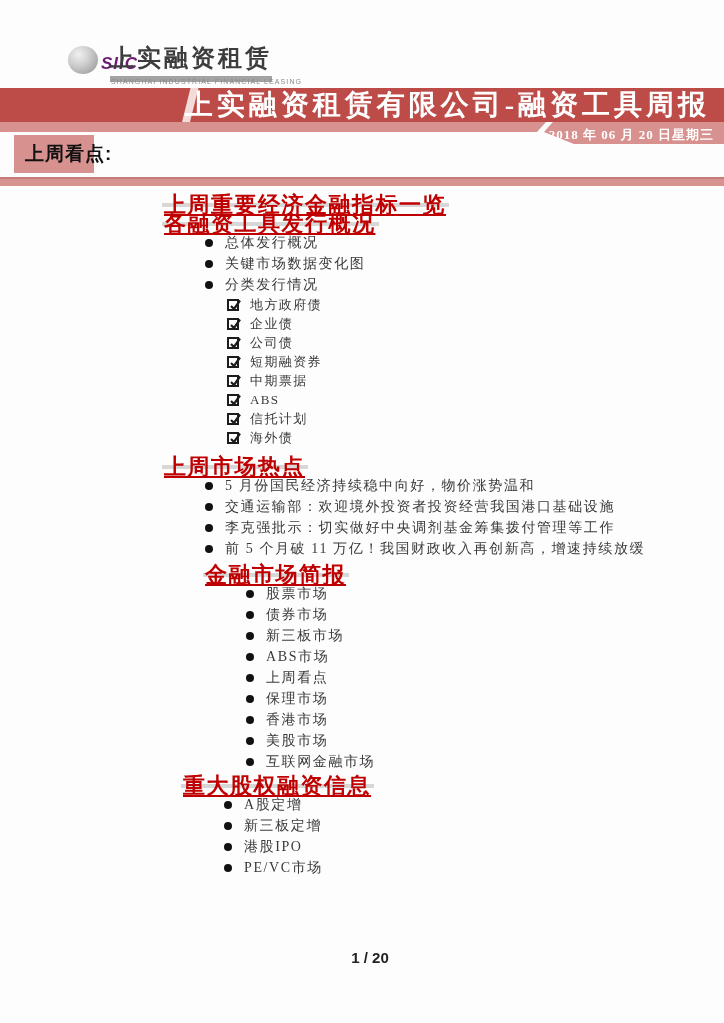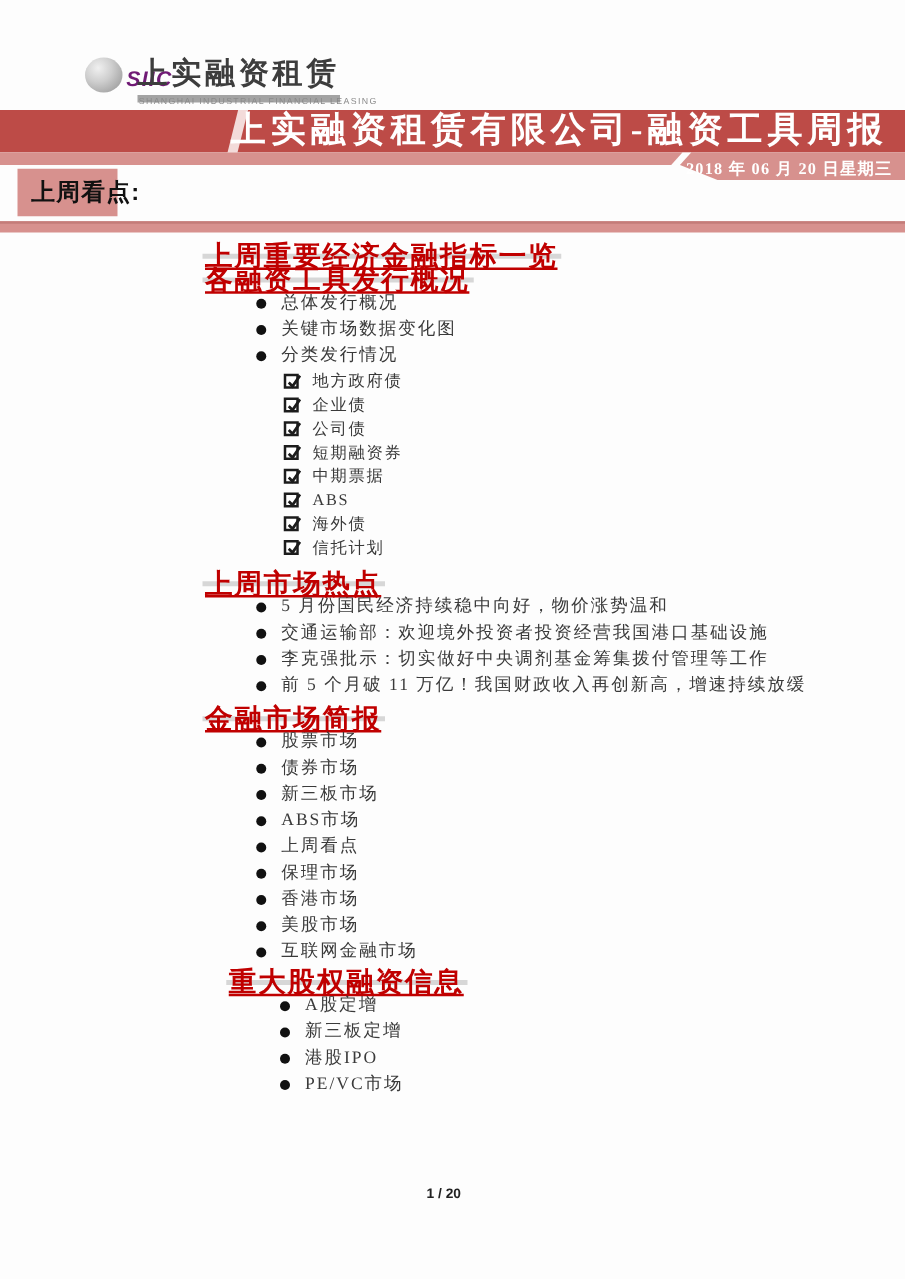--- a/index.html
+++ b/index.html
@@ -84,21 +84,21 @@
   .rule {
     position: absolute; left: 0; top: 177px; width: 724px; height: 9px;
     background: #d7918e; border-top: 2px solid #c47c79;
   }
 
   
   .toc { position: absolute; left: 0; top: 187px; width: 724px; padding-top: 16px; }
   .sec { margin-bottom: 4px; }
   .sec:nth-of-type(2) { margin-top: 9px; }
   .sec:nth-of-type(3) { margin-top: 18px; }
-  .sec:nth-of-type(4) { margin-top: 14px; }
+  .sec:nth-of-type(4) { margin-top: 14px; margin-left: 41px; }
   .sec:nth-of-type(5) { margin-top: 12px; padding-left: 19px; }
   .sec-h {
     margin-left: 162px; display: inline-block;
     background: #d7d7d7; color: #c00000;
     font-size: 22px; font-weight: 700; letter-spacing: 1.5px;
     text-decoration: underline; text-decoration-color: #c00000;
     padding: 2px 3px 2px 2px; margin-bottom: 6px;
   }
   .sec-h-wrap { line-height: 0; }
   .b-row {
@@ -116,23 +116,23 @@
     font-size: 13px; color: #3a3a3a; letter-spacing: 1.4px; white-space: nowrap;
   }
   .cbx {
     width: 12px; height: 12px; border: 2px solid #1c1c1c;
     margin-right: 11px; flex: 0 0 auto; position: relative; background: #fff;
   }
   .cbx svg { position: absolute; left: -1px; top: -2px; }
 
   
   .footer {
-    position: absolute; left: 0; top: 949px; width: 710px; text-align: center;
+    position: absolute; left: 15px; top: 949px; width: 710px; text-align: center;
     font-family: "Liberation Sans", sans-serif;
-    font-size: 11px; font-weight: 700; color: #222;
+    font-size: 15px; font-weight: 700; color: #222;
   }
 </style>
 </head>
 <body>
 
 <div class="logo">
   <div class="logo-ball"></div>
   <div class="logo-siic">SIIC</div>
   <div class="logo-cn">上实融资租赁</div>
   <div class="logo-en">SHANGHAI INDUSTRIAL FINANCIAL LEASING</div>
@@ -218,30 +218,30 @@
           </svg>
         </span>
         <span>ABS</span>
       </div>
       <div class="c-row">
         <span class="cbx">
           <svg width="14" height="14" viewBox="0 0 14 14">
             <path d="M3 7 L6 10 L12 1.5" fill="none" stroke="#1c1c1c" stroke-width="2.2"></path>
           </svg>
         </span>
+        <span>信托计划</span>
+      </div>
+      <div class="c-row">
+        <span class="cbx">
+          <svg width="14" height="14" viewBox="0 0 14 14">
+            <path d="M3 7 L6 10 L12 1.5" fill="none" stroke="#1c1c1c" stroke-width="2.2"></path>
+          </svg>
+        </span>
         <span>海外债</span>
       </div>
-      <div class="c-row">
-        <span class="cbx">
-          <svg width="14" height="14" viewBox="0 0 14 14">
-            <path d="M3 7 L6 10 L12 1.5" fill="none" stroke="#1c1c1c" stroke-width="2.2"></path>
-          </svg>
-        </span>
-        <span>信托计划</span>
-      </div>
     </div>
     <div class="sec">
       <div class="sec-h-wrap"><div class="sec-h">上周市场热点</div></div>
       <div class="b-row">
         <span class="dot"></span>
         <span>5 月份国民经济持续稳中向好，物价涨势温和</span>
       </div>
       <div class="b-row">
         <span class="dot"></span>
         <span>交通运输部：欢迎境外投资者投资经营我国港口基础设施</span>

